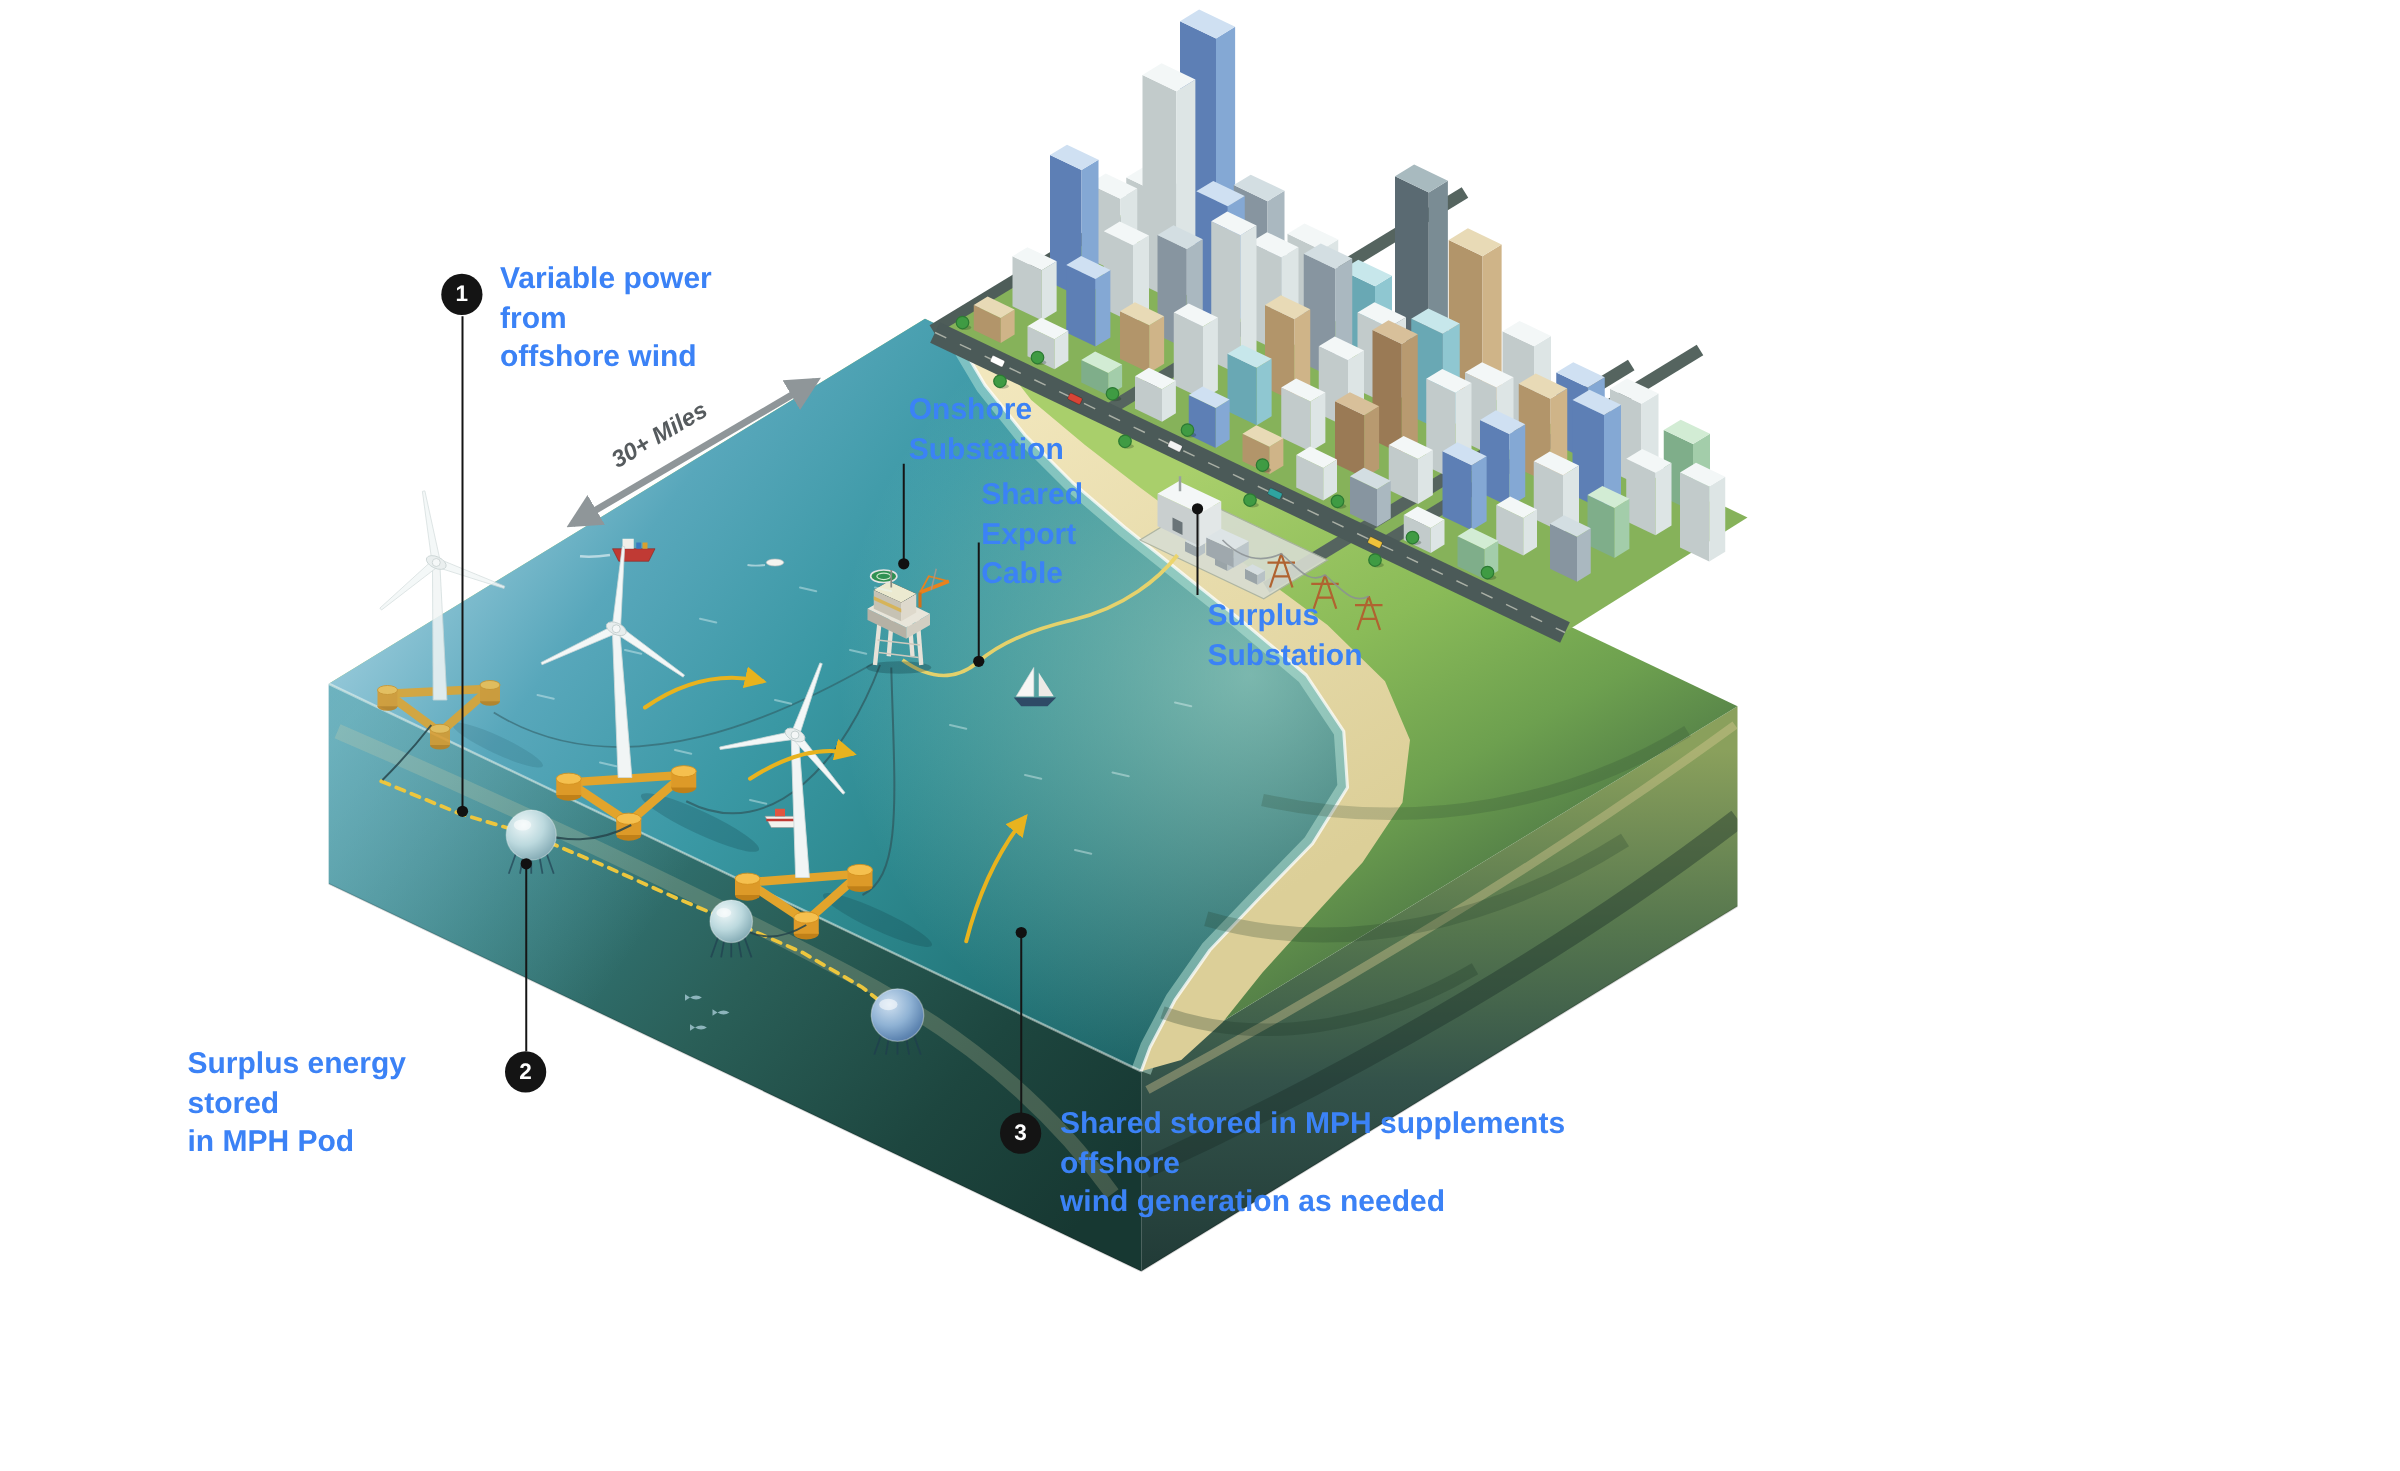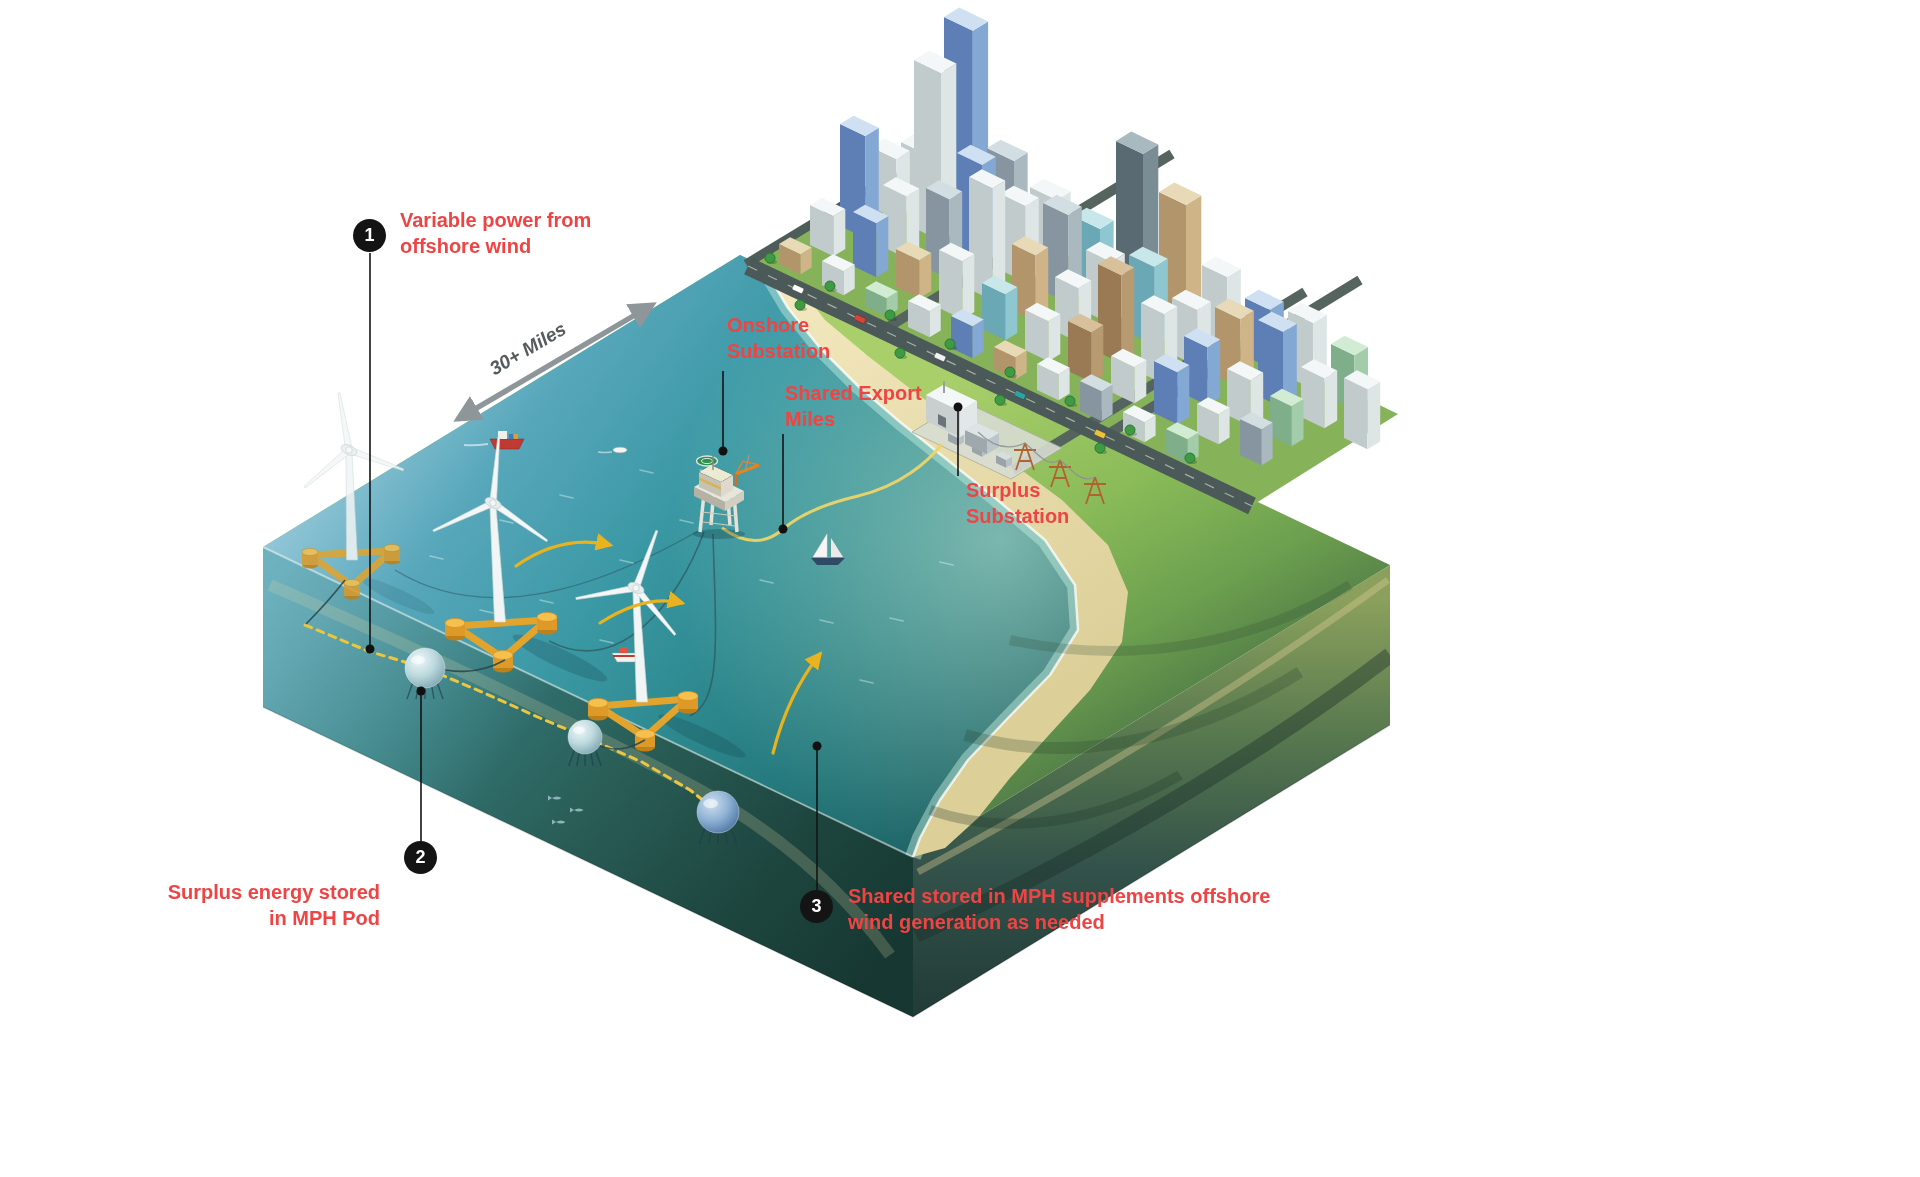--- a/index.html
+++ b/index.html
@@ -1,21 +1,21 @@
 <!DOCTYPE html>
 <html><head>
 <meta charset="utf-8">
 <style>
   html,body{margin:0;padding:0;background:#ffffff;}
   .figure{position:relative;width:1920px;height:1177px;background:#ffffff;overflow:hidden;
           font-family:"Liberation Sans",sans-serif;}
   .scene{position:absolute;inset:0;}
-  .label{position:absolute;font-size:20px;line-height:1.32;font-weight:600;color:#ef4444;
+  .label{position:absolute;font-size:24px;line-height:1.32;font-weight:600;color:#3b82f6;
          white-space:pre-line;}
-  .label.right{text-align:right;margin-top:44px;}
+  .label.right{}
   .badge{position:absolute;width:33px;height:33px;border-radius:50%;background:#141414;color:#ffffff;
          display:flex;align-items:center;justify-content:center;font-size:18px;font-weight:700;}
   .distance{position:absolute;left:497px;top:358px;font-size:19px;font-style:italic;font-weight:600;
             color:#565b5e;transform:rotate(-30.5deg);transform-origin:0% 100%;white-space:nowrap;}
 </style>
 </head>
 <body>
 
 <div class="figure">
 
@@ -710,21 +710,21 @@
 
 <div class="badge" style="left:353px;top:219px;">1</div>
 <div class="label" style="left:400px;top:207px;width:215px;">Variable power from
 offshore wind</div>
 
 <div class="distance">30+ Miles</div>
 
 <div class="label" style="left:727px;top:312px;width:130px;">Onshore
 Substation</div>
 <div class="label" style="left:785px;top:380px;width:160px;">Shared Export
-Miles</div>
+Cable</div>
 <div class="label" style="left:966px;top:477px;width:130px;">Surplus
 Substation</div>
 
 <div class="badge" style="left:404px;top:841px;">2</div>
 <div class="label right" style="left:150px;top:835px;width:230px;">Surplus energy stored
 in MPH Pod</div>
 
 <div class="badge" style="left:800px;top:890px;">3</div>
 <div class="label" style="left:848px;top:883px;width:480px;">Shared stored in MPH supplements offshore
 wind generation as needed</div>

